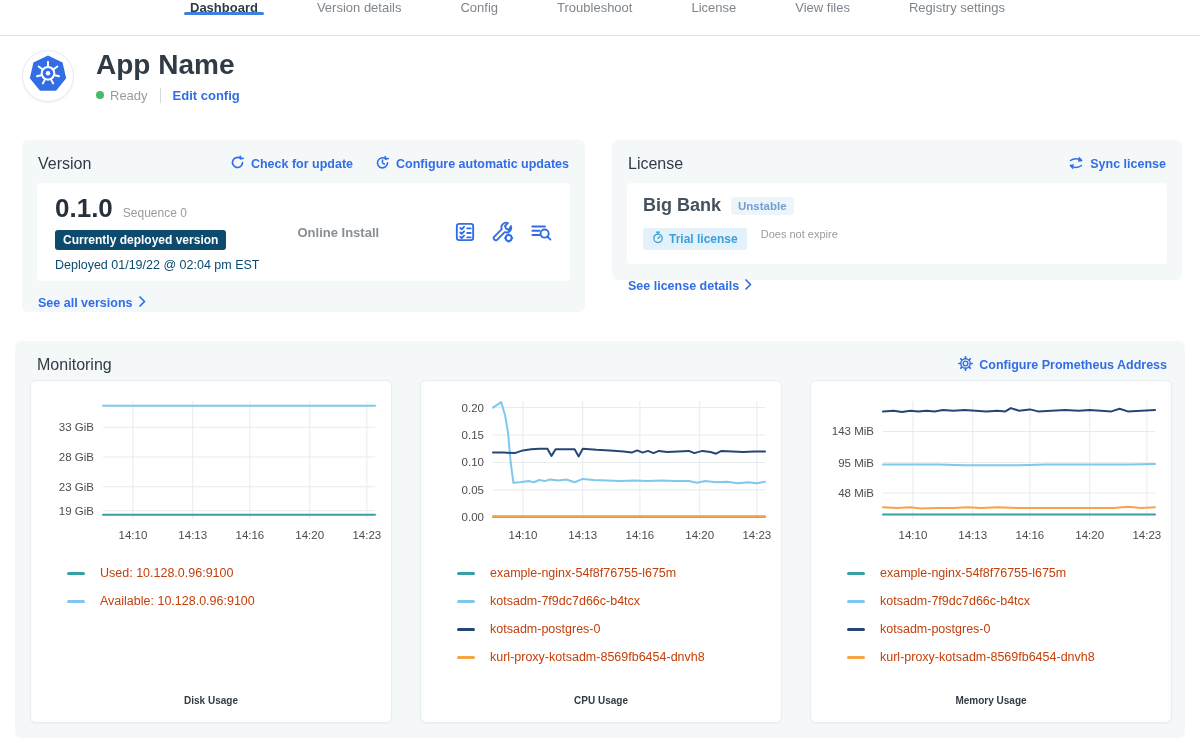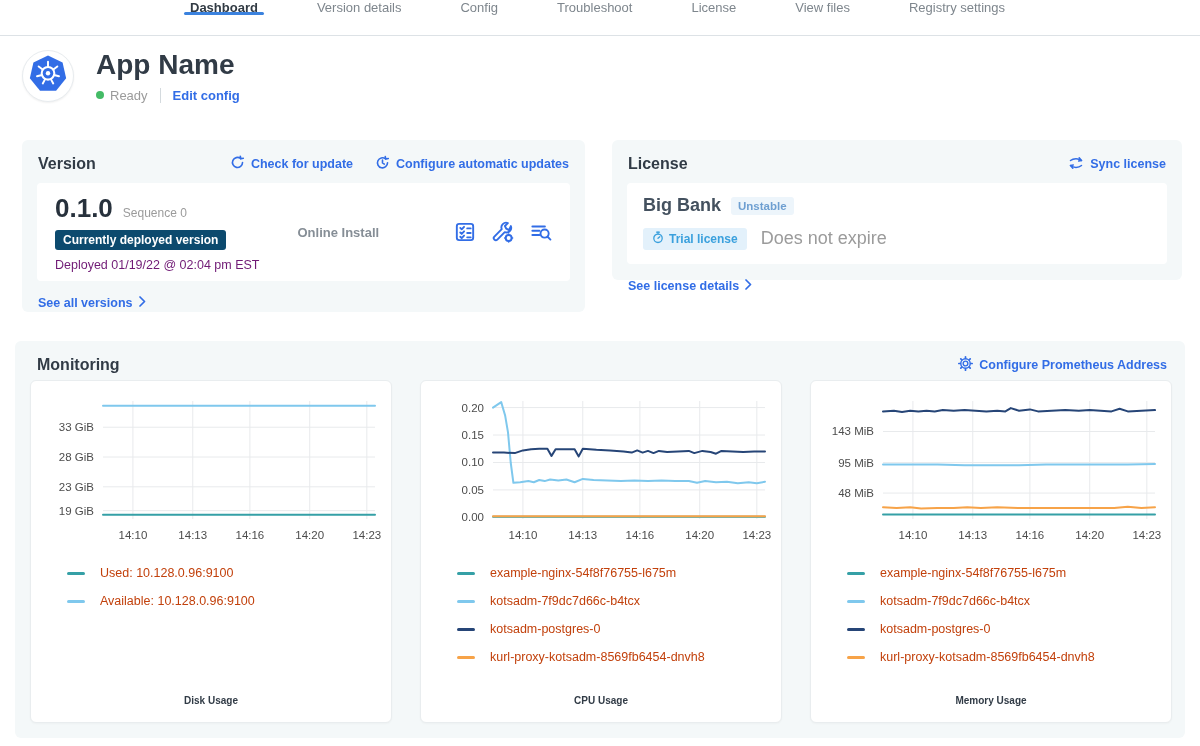--- a/index.html
+++ b/index.html
@@ -29,48 +29,48 @@
   .status-text { color:#9b9b9b; }
   .vsep { width:1px; height:15px; background:#d4dade; margin:0 12px; }
   .link { color:#326de6; font-weight:700; font-size:12.5px; text-decoration:none;
     display:inline-flex; align-items:center; gap:6px; cursor:pointer; }
   .link svg { flex:none; }
 
   
   .card { position:absolute; background:#f4f8f9; border-radius:6px; }
   .card-head { display:flex; align-items:center; justify-content:space-between;
     padding:15px 16px 10px 16px; }
-  .card-title { font-size:16px; font-weight:700; color:#313b46; }
+  .card-title { font-size:16px; font-weight:400; color:#313b46; }
   .head-links { display:flex; align-items:center; gap:22px; }
   .inner-card { background:#fff; border-radius:4px; margin:0 15px; }
 
   .version-card { left:22px; top:140px; width:563px; height:172px; }
   .version-inner { display:flex; align-items:center; padding:14px 18px; height:98px; }
   .v-left { flex:none; }
   .v-number-row { display:flex; align-items:baseline; gap:10px; }
   .v-number { font-size:26px; font-weight:700; color:#27313c; }
   .v-seq { font-size:12px; color:#9b9b9b; }
   .deployed-badge { display:inline-block; margin-top:6px; background:#0c4a6e; color:#fff;
     font-size:12px; font-weight:700; padding:3px 8px; border-radius:3px; }
-  .v-deployed { margin-top:8px; font-size:12.5px; color:#701a75; }
+  .v-deployed { margin-top:8px; font-size:12.5px; color:#0c4a6e; }
   .v-mid { flex:1; padding-left:38px; font-size:13px; font-weight:700; color:#868e96; }
   .v-icons { display:flex; align-items:center; gap:16px; }
   .v-icons .icon-btn { width:22px; height:22px; cursor:pointer; color:#326de6; }
   .card-foot-link { padding:12px 16px; }
 
   .license-card { left:612px; top:140px; width:570px; height:140px; }
   .license-inner { padding:12px 16px 14px 16px; }
   .lic-row1 { display:flex; align-items:center; gap:10px; }
   .lic-name { font-size:18px; font-weight:700; color:#44515f; }
   .channel-badge { background:#edf5fb; color:#6e9fd1; font-size:11.5px; font-weight:600;
     padding:3px 7px; border-radius:3px; }
   .lic-row2 { display:flex; align-items:flex-start; gap:14px; margin-top:12px; }
   .trial-badge { background:#e3f1fb; color:#3aa0dd; font-size:12px; font-weight:700;
     padding:3px 9px; border-radius:3px; display:inline-flex; align-items:center; gap:5px; }
-  .expiry { font-size:18px; color:#9b9b9b; }
+  .expiry { font-size:11px; color:#9b9b9b; }
 
   
   .monitoring-card { left:15px; top:341px; width:1170px; height:397px; }
   .mon-head { display:flex; align-items:center; justify-content:space-between; padding:15px 18px 8px 22px; }
   .chart-card { position:absolute; top:39px; width:362px; height:343px; background:#fff;
     border:1px solid #e9edef; border-radius:6px; padding:8px 8px 0 8px;
     box-shadow:0 1px 2px rgba(0,0,0,.03); }
   .chart-card.c0 { left:15px; } .chart-card.c1 { left:405px; } .chart-card.c2 { left:795px; }
   .plot { display:block; width:346px; height:160px; }
   .legend { margin:10px 0 0 28px; }

